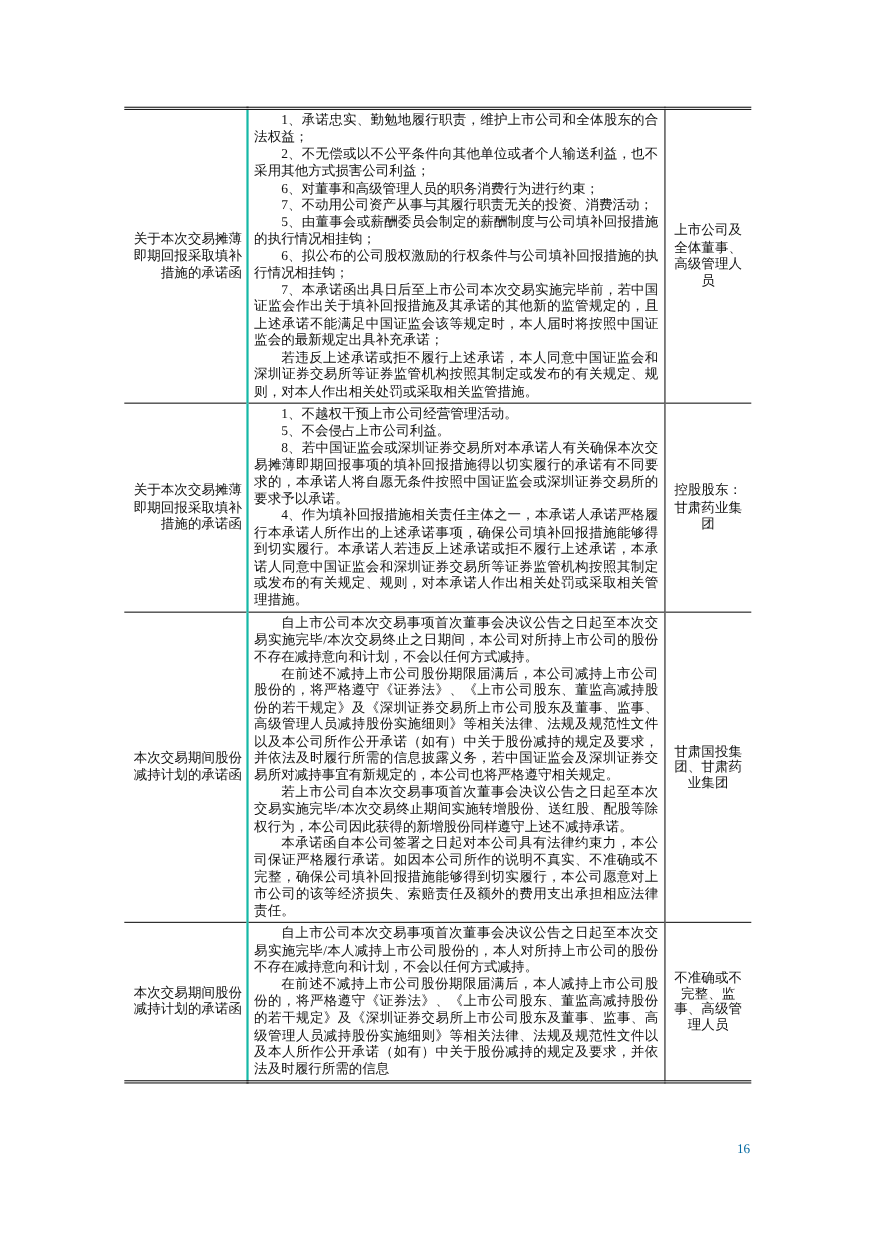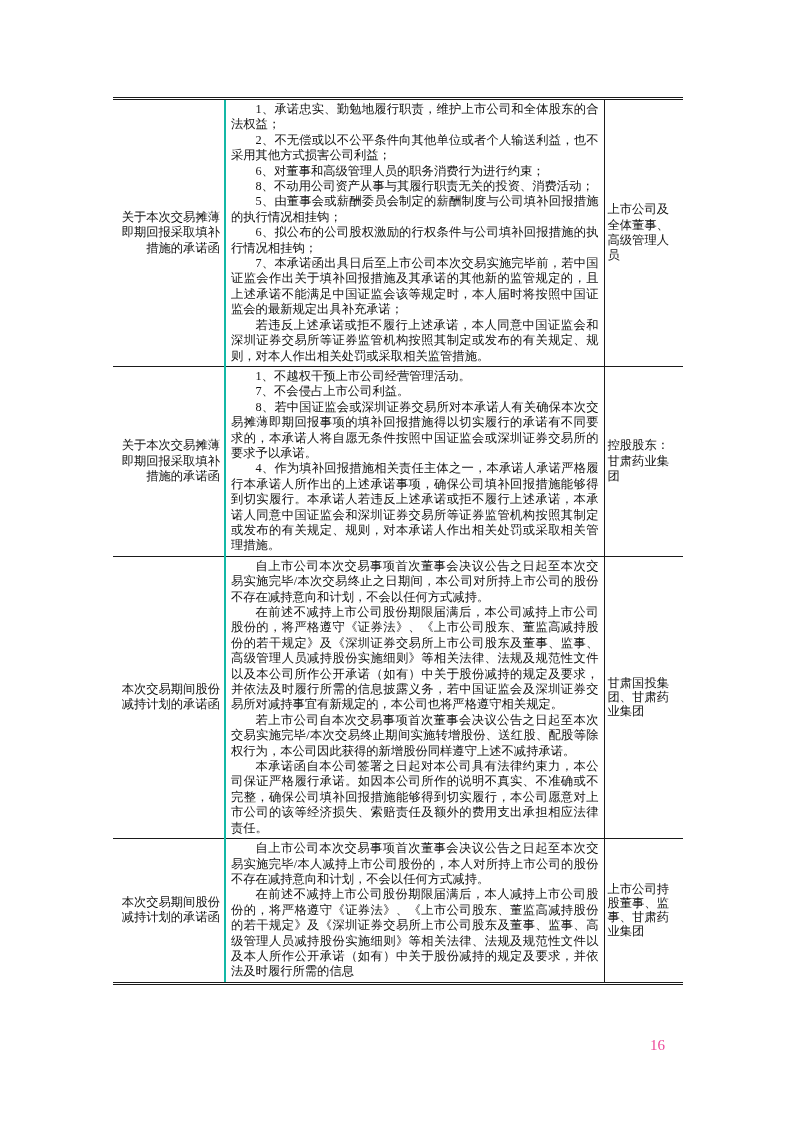--- a/index.html
+++ b/index.html
@@ -38,63 +38,63 @@
     text-align: right;
   }
   td.content {
     border-right: 1px solid #1a1a1a;
     text-align: justify;
     vertical-align: top;
     padding: 2px 5px;
     margin-left: 28px;
   }
   td.content p { margin: 0; text-indent: 2em; }
-  td.party { text-align: left; padding: 2px 3px; }
+  td.party { text-align: center; padding: 2px 3px; }
   tr:nth-child(3) td.party,
   tr:nth-child(4) td.party { line-height: 14px; }
   .page-number {
     position: absolute;
     left: 650px;
     top: 1037px;
     width: 32px;
-    text-align: left;
-    font-size: 15px;
-    color: #ec4899;
+    text-align: right;
+    font-size: 12px;
+    color: #0369a1;
   }
 </style>
 </head>
 <body>
 
 <div class="page">
   <table class="doc-table">
     <colgroup>
       <col class="c-label">
       <col class="c-content">
       <col class="c-party">
     </colgroup>
     <tbody id="table-body">
         <tr>
           <td class="label">关于本次交易摊薄即期回报采取填补措施的承诺函</td>
           <td class="content">
             <p>1、承诺忠实、勤勉地履行职责，维护上市公司和全体股东的合法权益；</p>
             <p>2、不无偿或以不公平条件向其他单位或者个人输送利益，也不采用其他方式损害公司利益；</p>
             <p>6、对董事和高级管理人员的职务消费行为进行约束；</p>
-            <p>8、不动用公司资产从事与其履行职责无关的投资、消费活动；</p>
+            <p>7、不动用公司资产从事与其履行职责无关的投资、消费活动；</p>
             <p>5、由董事会或薪酬委员会制定的薪酬制度与公司填补回报措施的执行情况相挂钩；</p>
             <p>6、拟公布的公司股权激励的行权条件与公司填补回报措施的执行情况相挂钩；</p>
             <p>7、本承诺函出具日后至上市公司本次交易实施完毕前，若中国证监会作出关于填补回报措施及其承诺的其他新的监管规定的，且上述承诺不能满足中国证监会该等规定时，本人届时将按照中国证监会的最新规定出具补充承诺；</p>
             <p>若违反上述承诺或拒不履行上述承诺，本人同意中国证监会和深圳证券交易所等证券监管机构按照其制定或发布的有关规定、规则，对本人作出相关处罚或采取相关监管措施。</p>
           </td>
           <td class="party">上市公司及全体董事、高级管理人员</td>
         </tr>
         <tr>
           <td class="label">关于本次交易摊薄即期回报采取填补措施的承诺函</td>
           <td class="content">
             <p>1、不越权干预上市公司经营管理活动。</p>
-            <p>7、不会侵占上市公司利益。</p>
+            <p>5、不会侵占上市公司利益。</p>
             <p>8、若中国证监会或深圳证券交易所对本承诺人有关确保本次交易摊薄即期回报事项的填补回报措施得以切实履行的承诺有不同要求的，本承诺人将自愿无条件按照中国证监会或深圳证券交易所的要求予以承诺。</p>
             <p>4、作为填补回报措施相关责任主体之一，本承诺人承诺严格履行本承诺人所作出的上述承诺事项，确保公司填补回报措施能够得到切实履行。本承诺人若违反上述承诺或拒不履行上述承诺，本承诺人同意中国证监会和深圳证券交易所等证券监管机构按照其制定或发布的有关规定、规则，对本承诺人作出相关处罚或采取相关管理措施。</p>
           </td>
           <td class="party">控股股东：甘肃药业集团</td>
         </tr>
         <tr>
           <td class="label">本次交易期间股份减持计划的承诺函</td>
           <td class="content">
             <p>自上市公司本次交易事项首次董事会决议公告之日起至本次交易实施完毕/本次交易终止之日期间，本公司对所持上市公司的股份不存在减持意向和计划，不会以任何方式减持。</p>
             <p>在前述不减持上市公司股份期限届满后，本公司减持上市公司股份的，将严格遵守《证券法》、《上市公司股东、董监高减持股份的若干规定》及《深圳证券交易所上市公司股东及董事、监事、高级管理人员减持股份实施细则》等相关法律、法规及规范性文件以及本公司所作公开承诺（如有）中关于股份减持的规定及要求，并依法及时履行所需的信息披露义务，若中国证监会及深圳证券交易所对减持事宜有新规定的，本公司也将严格遵守相关规定。</p>
@@ -102,18 +102,18 @@
             <p>本承诺函自本公司签署之日起对本公司具有法律约束力，本公司保证严格履行承诺。如因本公司所作的说明不真实、不准确或不完整，确保公司填补回报措施能够得到切实履行，本公司愿意对上市公司的该等经济损失、索赔责任及额外的费用支出承担相应法律责任。</p>
           </td>
           <td class="party">甘肃国投集团、甘肃药业集团</td>
         </tr>
         <tr>
           <td class="label">本次交易期间股份减持计划的承诺函</td>
           <td class="content">
             <p>自上市公司本次交易事项首次董事会决议公告之日起至本次交易实施完毕/本人减持上市公司股份的，本人对所持上市公司的股份不存在减持意向和计划，不会以任何方式减持。</p>
             <p>在前述不减持上市公司股份期限届满后，本人减持上市公司股份的，将严格遵守《证券法》、《上市公司股东、董监高减持股份的若干规定》及《深圳证券交易所上市公司股东及董事、监事、高级管理人员减持股份实施细则》等相关法律、法规及规范性文件以及本人所作公开承诺（如有）中关于股份减持的规定及要求，并依法及时履行所需的信息</p>
           </td>
-          <td class="party">上市公司持股董事、监事、甘肃药业集团</td>
+          <td class="party">不准确或不完整、监事、高级管理人员</td>
         </tr>
       </tbody>
   </table>
   <div class="page-number">16</div>
 </div>
 
 </body></html>

